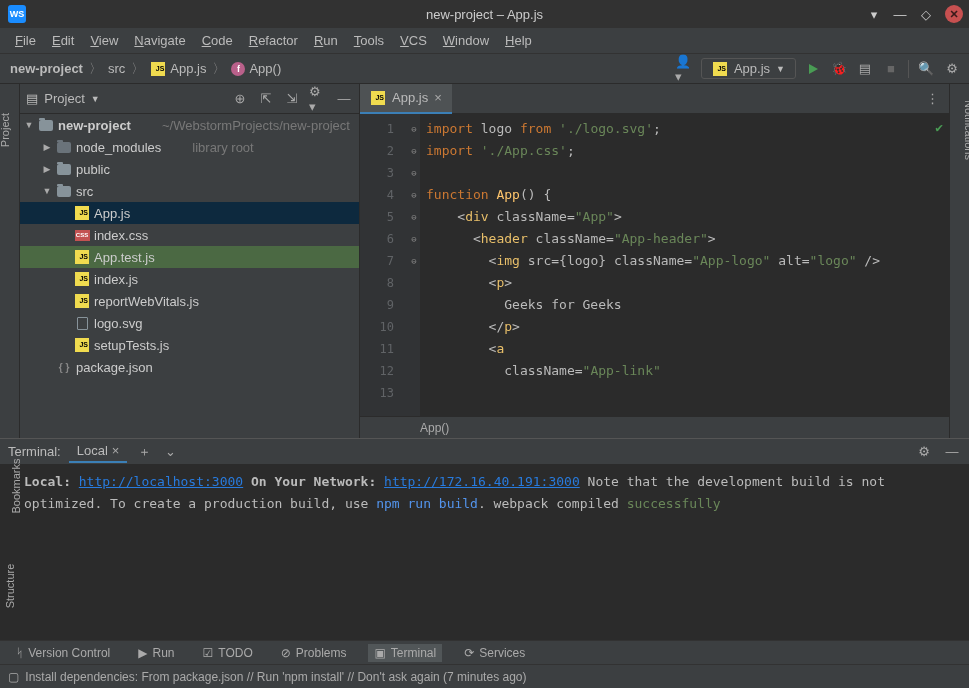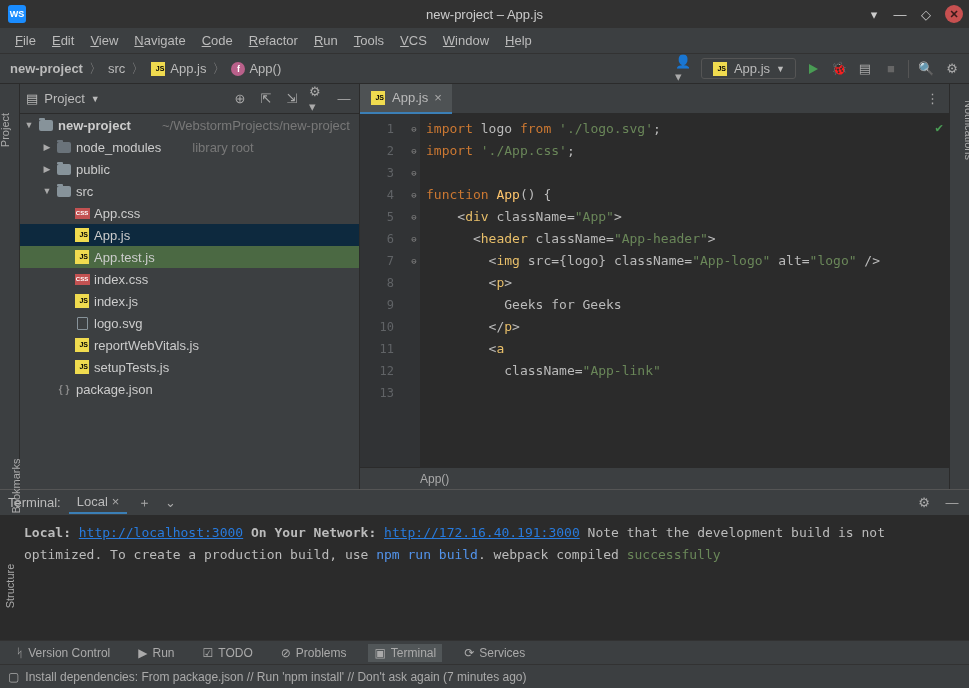--- a/index.html
+++ b/index.html
@@ -61,21 +61,21 @@
 .code-area .attr { color: #bababa; }
 .code-area .hl-line { background: #323232; display: block; width: 100%; }
 .code-validate { position: absolute; right: 6px; top: 6px; color: #499c54; }
 .crumb-bar { height: 22px; background: #3c3f41; padding-left: 60px; font-size: 12px; color: #aaa; border-top: 1px solid #2b2b2b; display: flex; align-items: center; }
 .right-rail { width: 20px; background: #3c3f41; border-left: 1px solid #2b2b2b; position: relative; }
 .right-rail .rail-label { left: auto; right: -30px; transform: rotate(90deg); top: 40px; }
 .terminal-panel { background: #2b2b2b; border-top: 1px solid #555; display: flex; flex-direction: column; justify-content: space-between; }
 .term-header { height: 26px; background: #3c3f41; display: flex; align-items: center; padding: 0 8px; gap: 8px; border-bottom: 1px solid #2b2b2b; justify-content: space-between; }
 .term-header-left { display: flex; align-items: center; gap: 8px; }
 .term-tab { padding: 3px 8px; border-bottom: 2px solid #3b7fb6; display: flex; align-items: center; gap: 4px; }
-.term-body { font-family: "DejaVu Sans Mono", Consolas, monospace; font-size: 13px; line-height: 22px; padding: 6px 24px; color: #bbb; height: 124px; }
+.term-body { font-family: "DejaVu Sans Mono", Consolas, monospace; font-size: 13px; line-height: 22px; padding: 6px 24px; color: #bbb; height: 175px; }
 .term-body a { color: #287bde; text-decoration: underline; }
 .term-body .prod { color: #5394ec; }
 .term-body .succ { color: #6a8759; }
 .term-body .bold { font-weight: bold; }
 .tool-bar { height: 24px; background: #3c3f41; border-top: 1px solid #323232; display: flex; align-items: center; padding: 0 10px; gap: 16px; font-size: 12px; }
 .tool-item { display: flex; align-items: center; gap: 5px; color: #aaa; cursor: pointer; padding: 2px 6px; }
 .tool-item.active { background: #515658; }
 .status-bar { height: 24px; background: #3c3f41; border-top: 1px solid #323232; display: flex; align-items: center; padding: 0 8px; font-size: 12px; justify-content: space-between; color: #aaa; }
 .status-right { display: flex; align-items: center; gap: 12px; }
 svg { display: block; }
@@ -195,68 +195,61 @@
           </span>
           <span class="tree-label">public</span>
         </div>
         <div class="tree-item" style="padding-left: 22px;">
           <span class="tree-arrow">▼</span>
           <span class="tree-icon">
             <span class="folder-ic"></span>
           </span>
           <span class="tree-label">src</span>
         </div>
+        <div class="tree-item selected" style="padding-left: 40px;">
+          <span class="tree-arrow"></span>
+          <span class="tree-icon">
+            <span class="js-ic">JS</span>
+          </span>
+          <span class="tree-label">App.js</span>
+        </div>
         <div class="tree-item" style="padding-left: 40px;">
           <span class="tree-arrow"></span>
           <span class="tree-icon">
             <span class="css-ic">CSS</span>
           </span>
-          <span class="tree-label">App.css</span>
-        </div>
-        <div class="tree-item selected" style="padding-left: 40px;">
-          <span class="tree-arrow"></span>
-          <span class="tree-icon">
-            <span class="js-ic">JS</span>
-          </span>
-          <span class="tree-label">App.js</span>
+          <span class="tree-label">index.css</span>
         </div>
         <div class="tree-item highlighted" style="padding-left: 40px;">
           <span class="tree-arrow"></span>
           <span class="tree-icon">
             <span class="js-ic">JS</span>
           </span>
           <span class="tree-label">App.test.js</span>
         </div>
         <div class="tree-item" style="padding-left: 40px;">
           <span class="tree-arrow"></span>
           <span class="tree-icon">
-            <span class="css-ic">CSS</span>
-          </span>
-          <span class="tree-label">index.css</span>
-        </div>
-        <div class="tree-item" style="padding-left: 40px;">
-          <span class="tree-arrow"></span>
-          <span class="tree-icon">
             <span class="js-ic">JS</span>
           </span>
           <span class="tree-label">index.js</span>
         </div>
         <div class="tree-item" style="padding-left: 40px;">
           <span class="tree-arrow"></span>
           <span class="tree-icon">
+            <span class="js-ic">JS</span>
+          </span>
+          <span class="tree-label">reportWebVitals.js</span>
+        </div>
+        <div class="tree-item" style="padding-left: 40px;">
+          <span class="tree-arrow"></span>
+          <span class="tree-icon">
             <span class="file-ic"></span>
           </span>
           <span class="tree-label">logo.svg</span>
-        </div>
-        <div class="tree-item" style="padding-left: 40px;">
-          <span class="tree-arrow"></span>
-          <span class="tree-icon">
-            <span class="js-ic">JS</span>
-          </span>
-          <span class="tree-label">reportWebVitals.js</span>
         </div>
         <div class="tree-item" style="padding-left: 40px;">
           <span class="tree-arrow"></span>
           <span class="tree-icon">
             <span class="js-ic">JS</span>
           </span>
           <span class="tree-label">setupTests.js</span>
         </div>
         <div class="tree-item" style="padding-left: 22px;">
           <span class="tree-arrow"></span>

